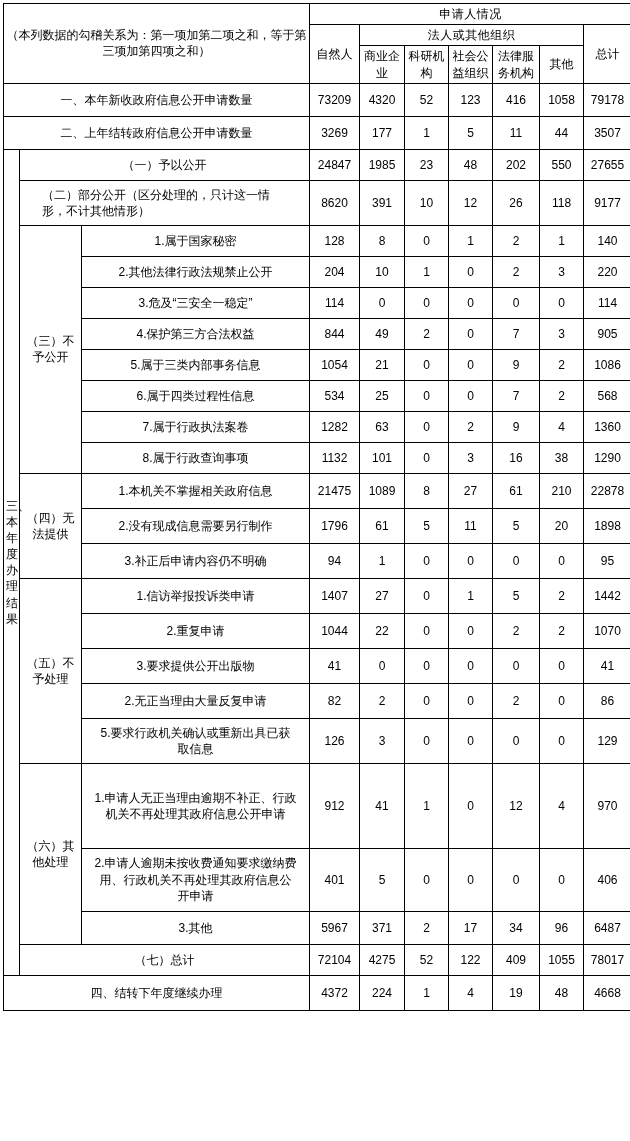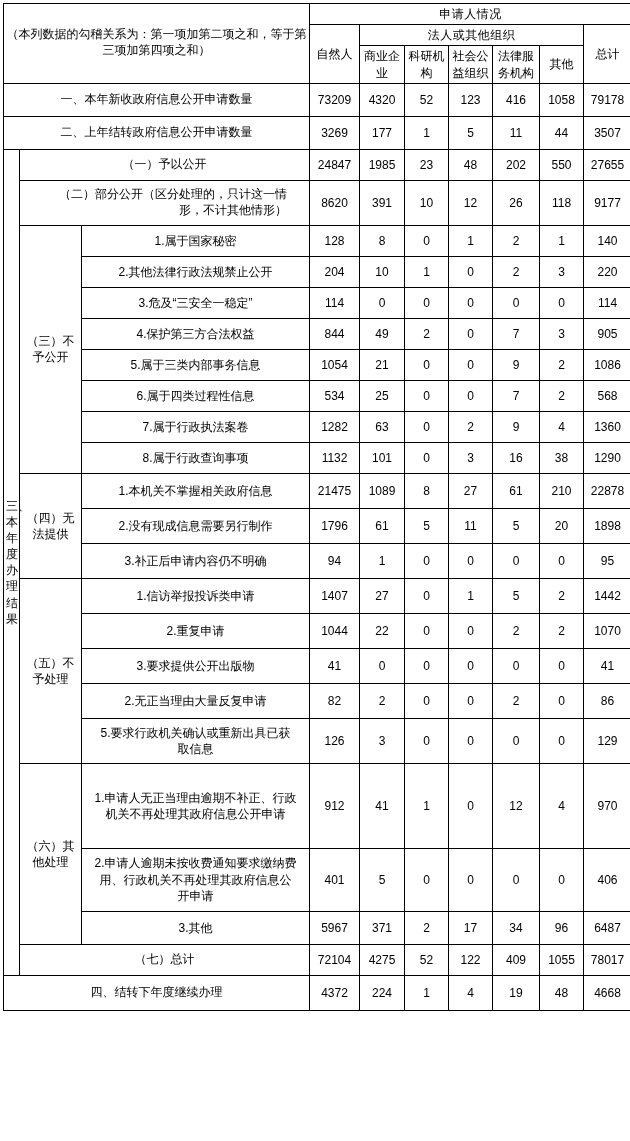--- a/index.html
+++ b/index.html
@@ -35,32 +35,30 @@
   }
   .hdr-top {
     font-size: 12.5px;
     letter-spacing: 0.5px;
   }
   .corner {
     text-align: left;
     font-size: 12.5px;
     padding: 6px 8px;
     line-height: 1.9;
-    font-family: Liberation Mono, monospace;
   }
   .vert {
     font-size: 12.5px;
     line-height: 1.3;
     padding: 2px 1px;
   }
   .rowlabel-left {
     text-align: center;
     font-size: 12.5px;
     padding: 4px 3px;
-    font-family: Liberation Mono, monospace;
   }
   .num {
     font-size: 12.5px;
   }
   .big-label {
     font-size: 12.5px;
     line-height: 1.5;
   }
   .sub-cat {
     font-size: 12.5px;
@@ -138,21 +136,21 @@
     <td class="num">24847</td>
     <td class="num">1985</td>
     <td class="num">23</td>
     <td class="num">48</td>
     <td class="num">202</td>
     <td class="num">550</td>
     <td class="num">27655</td>
   </tr>
 
   <tr>
-    <td colspan="2" class="rowlabel-left" style="height:44px; padding:0 22px; text-align:right">（二）部分公开（区分处理的，只计这一情形，不计其他情形）</td>
+    <td colspan="2" class="rowlabel-left" style="height:44px; padding:0 22px; text-align:left">（二）部分公开（区分处理的，只计这一情形，不计其他情形）</td>
     <td class="num">8620</td>
     <td class="num">391</td>
     <td class="num">10</td>
     <td class="num">12</td>
     <td class="num">26</td>
     <td class="num">118</td>
     <td class="num">9177</td>
   </tr>
 
   <tr>

